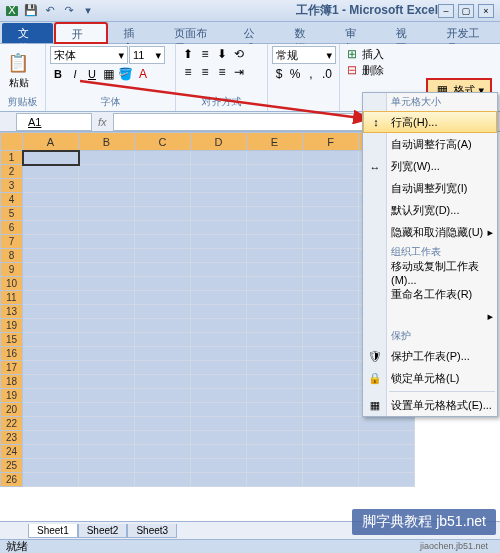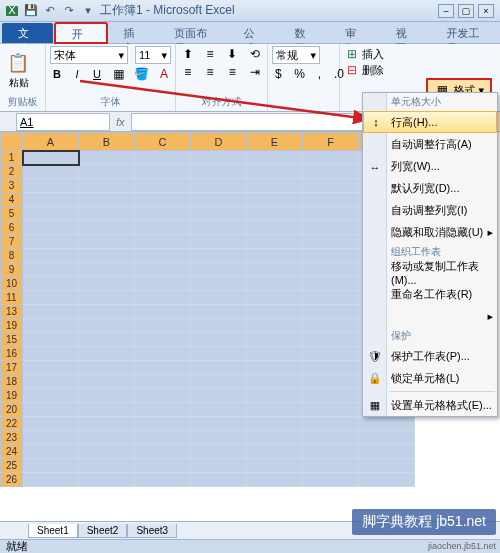--- a/index.html
+++ b/index.html
@@ -1,38 +1,38 @@
 <!DOCTYPE html>
 <html><head>
 <meta charset="utf-8">
 <style>
 * { margin:0; padding:0; box-sizing:border-box; font-family:"Microsoft YaHei","SimSun",sans-serif; font-size:11px; }
 body { background:#fff; width:500px; height:553px; position:relative; overflow:hidden; }
 .titlebar { height:22px; background:linear-gradient(#e4ecf7,#cddbee); border-bottom:1px solid #9db4d4; display:flex; align-items:center; }
 .qat { display:flex; gap:3px; padding:0 4px; align-items:center; }
 .qat-btn { width:16px; height:16px; display:flex; align-items:center; justify-content:center; color:#3b5a82; cursor:pointer; }
-.title { flex:1; text-align:left; color:#3b5a82; font-size:12px; }
+.title { flex:1; text-align:right; color:#3b5a82; font-size:12px;font-weight:bold; }
 .winctrl { display:flex; gap:4px; padding-right:6px; }
 .winctrl span { width:16px; height:14px; border:1px solid #7a9ac0; background:#dce7f5; font-size:9px; text-align:center; line-height:12px; cursor:pointer; }
 .tabs { height:22px; background:#cddbee; display:flex; align-items:flex-end; padding-left:2px; border-bottom:1px solid #9db4d4; }
 .tab { padding:3px 16px; color:#3b5a82; cursor:pointer; height:20px; }
 .tab.file { background:#1e5aa8; color:#fff; border-radius:2px 2px 0 0; margin-right:2px; }
 .tab.active { background:#f4f8fd; border:1px solid #9db4d4; border-bottom:none; border-radius:2px 2px 0 0; }
 .tab.highlight { outline:2px solid #d02020; outline-offset:-1px; }
 .ribbon { height:68px; background:#f4f8fd; border-bottom:1px solid #9db4d4; display:flex; position:relative; }
 .rgroup { border-right:1px solid #cdd9ea; padding:2px 4px; display:flex; flex-direction:column; justify-content:space-between; }
 .rgroup-title { font-size:10px; color:#5b7aa3; text-align:center; height:14px; }
 .rgroup-body { flex:1; display:flex; align-items:center; gap:2px; }
 .btn { padding:1px 3px; cursor:pointer; border-radius:2px; }
 .ico { width:16px; height:16px; display:inline-flex; align-items:center; justify-content:center; font-size:12px; }
 .combobox { border:1px solid #abc; background:#fff; height:18px; padding:0 3px; font-size:11px; display:flex; align-items:center; justify-content:space-between; }
 .format-btn { position:absolute; right:8px; top:34px; border:2px solid #d02020; background:#fde3a6; padding:2px 6px; display:flex; align-items:center; gap:3px; cursor:pointer; }
 .arrow { position:absolute; left:80px; top:35px; width:300px; height:45px; pointer-events:none; }
 .namebox-row { height:20px; background:#e9eef7; border-bottom:1px solid #9db4d4; display:flex; align-items:center; }
-.namebox { width:94px; height:18px; border:1px solid #abc; background:#fff; margin-left:16px; padding:0 3px;text-decoration:underline; }
+.namebox { width:76px; height:18px; border:1px solid #abc; background:#fff; margin-left:16px; padding:0 11px;text-decoration:underline; }
 .fx { padding:0 6px; color:#777; font-style:italic; }
 .formula-bar { flex:1; height:18px; border:1px solid #abc; background:#fff; margin-right:4px; }
 .sheet { position:relative; height:380px; overflow:hidden; }
 .grid { border-collapse:collapse; }
 .grid th { background:#e9eef7; border:1px solid #b7c5da; font-weight:normal; color:#333; }
 .grid th.col { width:56px; height:18px; }
 .grid th.row { width:22px; height:14px; font-size:10px; }
 .grid th.corner { width:22px; height:18px; background:#dce5f1; }
 .grid td { border:1px solid #d0d7e5; width:56px; height:14px; }
 .sel th { background:#f4b95f !important; }
@@ -43,24 +43,24 @@
 .sheet-tab.active { background:#fff; }
 .statusbar { position:absolute; bottom:0; left:0; right:0; height:14px; background:#cddbee; border-top:1px solid #9db4d4; font-size:10px; padding:0 6px; display:flex; align-items:center; }
 .menu { position:absolute; right:2px; top:92px; width:136px; background:#f6f6f6; border:1px solid #a2b4cc; box-shadow:2px 2px 4px rgba(0,0,0,.3); }
 .menu-iconstrip { position:absolute; left:0; top:0; bottom:0; width:24px; background:#e9edf4; border-right:1px solid #ccd6e5; }
 .menu-header { font-size:10px; color:#5b7aa3; padding:2px 2px 2px 28px; }
 .menu-item { position:relative; height:22px; display:flex; align-items:center; padding-left:28px; cursor:pointer; }
 .menu-item .mico { position:absolute; left:4px; width:16px; height:16px; display:flex; align-items:center; justify-content:center; font-size:11px; }
 .menu-item.hover { background:linear-gradient(#fef7d5,#fde08d); border:1px solid #e8b44b; padding-left:27px; }
 .menu-sep { height:1px; background:#ccd6e5; margin:2px 2px 2px 26px; }
 .watermark { position:absolute; right:4px; bottom:18px; background:rgba(64,96,160,.82); color:#fff; font-size:14px; padding:4px 10px; border-radius:2px; }
-.wm-sub { position:absolute; right:4px; bottom:2px; font-size:9px; color:#666; }
+.wm-sub { position:absolute; right:12px; bottom:2px; font-size:9px; color:#666; }
 .bigbtn { display:flex; flex-direction:column; align-items:center; gap:1px; padding:2px 3px; cursor:pointer; }
 .bigico { width:24px; height:24px; display:flex; align-items:center; justify-content:center; font-size:18px; }
-.smallrow { display:flex; gap:7px; }
+.smallrow { display:flex; gap:1px; }
 .cellgroup { padding-right:4px; }
 .cellgroup .ico-label { display:flex; align-items:center; gap:2px; font-size:10px; cursor:pointer; }
 </style>
 </head>
 <body>
 
 <div class="titlebar">
   <div class="qat">
     <span class="qat-btn">
         <svg width="14" height="14">
@@ -144,21 +144,21 @@
         <span class="btn ico">≡</span>
         <span class="btn ico">≡</span>
         <span class="btn ico">≡</span>
         <span class="btn ico">⇥</span>
       </div>
     </div>
     <div class="rgroup-title">对齐方式</div>
   </div>
   <div class="rgroup" style="width:72px">
     <div style="flex:1">
-      <div class="combobox" style="width:48px;margin-bottom:2px">
+      <div class="combobox" style="width:64px;margin-bottom:2px">
           <span>常规</span>
           <span>▾</span>
         </div>
       <div class="smallrow">
         <span class="btn ico">$</span>
         <span class="btn ico">%</span>
         <span class="btn ico">,</span>
         <span class="btn ico">.0</span>
       </div>
     </div>
@@ -478,25 +478,25 @@
       <div class="menu-item">
         <span class="mico"></span>
         <span>自动调整行高(A)</span>
       </div>
       <div class="menu-item">
         <span class="mico">↔</span>
         <span>列宽(W)...</span>
       </div>
       <div class="menu-item">
         <span class="mico"></span>
+        <span>自动调整列宽(I)</span>
+      </div>
+      <div class="menu-item">
+        <span class="mico"></span>
         <span>默认列宽(D)...</span>
-      </div>
-      <div class="menu-item">
-        <span class="mico"></span>
-        <span>自动调整列宽(I)</span>
       </div>
       <div class="menu-item">
         <span class="mico"></span>
         <span>隐藏和取消隐藏(U)</span>
         <span style="position: absolute; right: 4px;">▸</span>
       </div>
       <div class="menu-header">组织工作表</div>
       <div class="menu-item">
         <span class="mico"></span>
         <span>移动或复制工作表(M)...</span>

